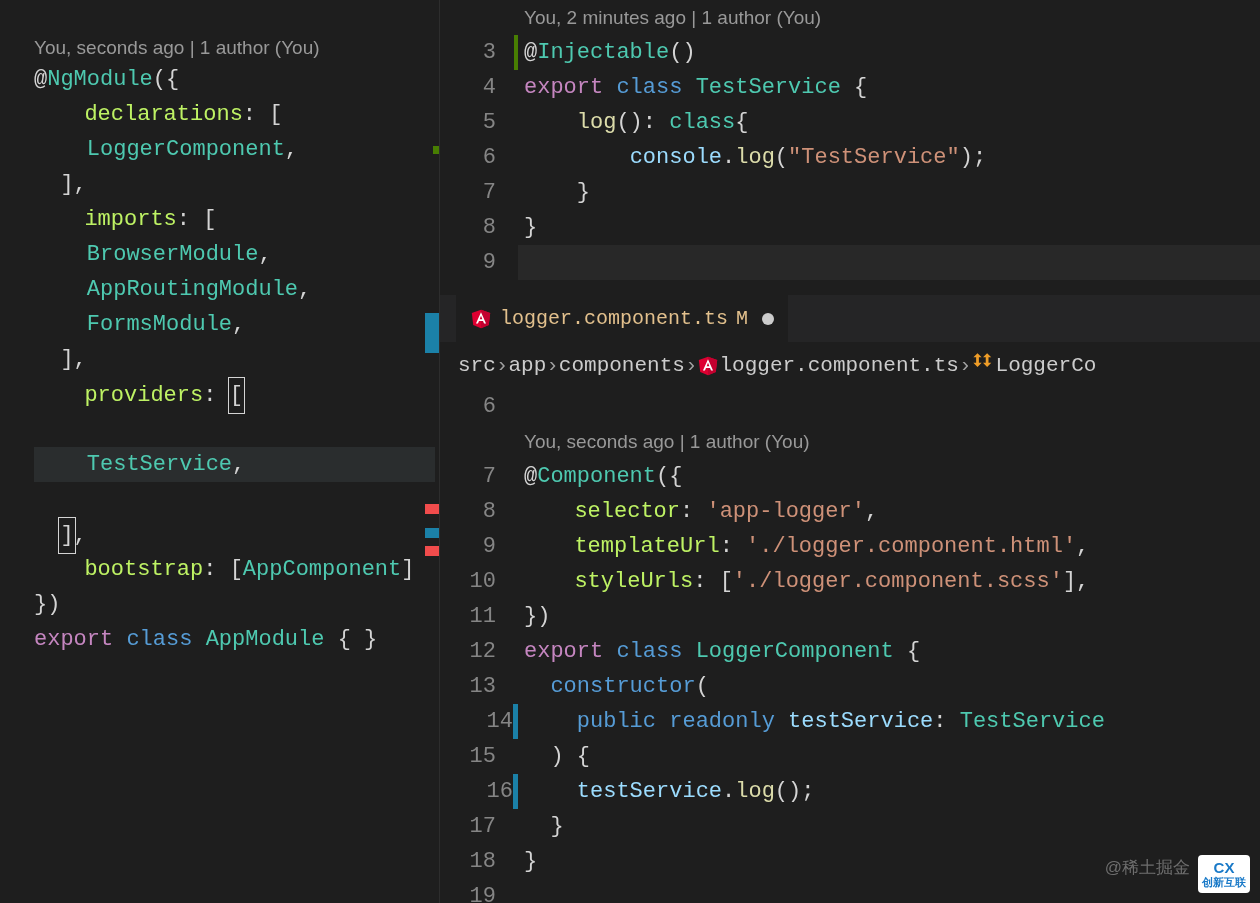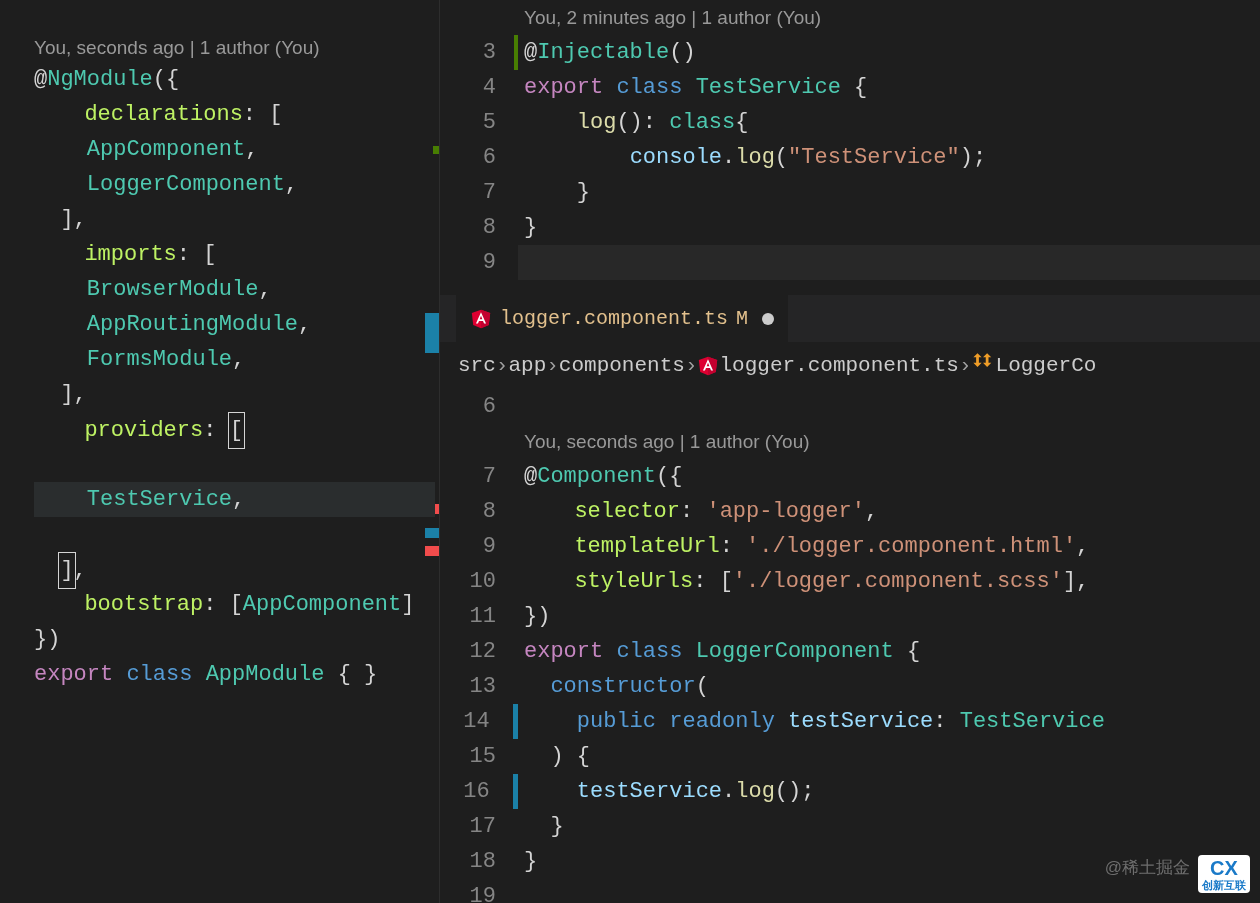--- a/index.html
+++ b/index.html
@@ -67,21 +67,21 @@
   .gutter {
     width: 78px;
     text-align: right;
     padding-right: 22px;
     color: #858585;
     user-select: none;
     position: relative;
   }
   .gutter .ln { height: 35px; }
   .gutter .mod-green { border-right: 4px solid #487e02; padding-right: 18px; margin-right: -22px; }
-  .gutter .mod-cyan { border-right: 5px solid #1b81a8; margin-right: -22px; text-align: center; }
+  .gutter .mod-cyan { border-right: 5px solid #1b81a8; margin-right: -22px; }
   .lines { flex: 1; position: relative; }
   .line { height: 35px; white-space: pre; padding-left: 6px; }
   .codelens { color: #999999; font-size: 19px; font-family: -apple-system, sans-serif; padding-left: 6px; height: 35px; display: flex; align-items: center; }
   .left-codelens { position: absolute; top: 30px; left: 34px; color: #999999; font-size: 19px; font-family: -apple-system, sans-serif; }
   .left-code { position: absolute; top: 62px; left: 34px; right: 4px; }
   .left-line { height: 35px; white-space: pre; }
   .t-punc { color: #d4d4d4; }
   .t-decor { color: #d4d4d4; }
   .t-type { color: #4ec9b0; }
   .t-key { color: #bef264; margin-left: 24px; }
@@ -115,21 +115,21 @@
     display: flex;
     align-items: center;
     justify-content: center;
     font-family: -apple-system, sans-serif;
     font-size: 11px;
     color: #1a7ac8;
     font-weight: bold;
     flex-direction: column;
     line-height: 1.1;
   }
-  .logo-badge .cx { font-size: 20px; color: #1a7ac8; }
+  .logo-badge .cx { font-size: 15px; color: #1a7ac8; }
   .top-active-bar-bg { position:absolute; left:0; right:0; height:35px; background:#282828; }
   .scroll-minimap { position:absolute; right:0; top:62px; width:14px; }
 </style>
 </head>
 <body>
 
 <div class="panes">
 
   <div class="pane-left">
     <div class="left-codelens">You, seconds ago | 1 author (You)</div>
@@ -138,21 +138,20 @@
       <div class="green-gutter" style="top:84px;height:8px;"></div>
       <div class="red-dot" style="top:442px;"></div>
       <div class="blue-dot" style="top:466px;"></div>
       <div class="red-dot" style="top:484px;"></div>
     </div>
     <div style="position:absolute; right:0; top:313px; width:14px; height:40px; background:#1b81a8;"></div>
 
     <div class="left-code">
       <div class="left-line"><span class="t-decor">@</span><span class="t-type">NgModule</span><span class="t-punc">({</span></div>
       <div class="left-line">  <span class="t-key">declarations</span><span class="t-punc">: [</span></div>
-      <div class="left-line">    <span class="t-type">AppComponent</span><span class="t-punc">,</span></div>
       <div class="left-line">    <span class="t-type">LoggerComponent</span><span class="t-punc">,</span></div>
       <div class="left-line">  <span class="t-punc">],</span></div>
       <div class="left-line">  <span class="t-key">imports</span><span class="t-punc">: [</span></div>
       <div class="left-line">    <span class="t-type">BrowserModule</span><span class="t-punc">,</span></div>
       <div class="left-line">    <span class="t-type">AppRoutingModule</span><span class="t-punc">,</span></div>
       <div class="left-line">    <span class="t-type">FormsModule</span><span class="t-punc">,</span></div>
       <div class="left-line">  <span class="t-punc">],</span></div>
       <div class="left-line">  <span class="t-key">providers</span><span class="t-punc">: </span><span class="cursor-box">[</span></div>
       <div class="left-line"> </div>
       <div class="left-line highlight-line">    <span class="t-type">TestService</span><span class="t-punc">,</span></div>

